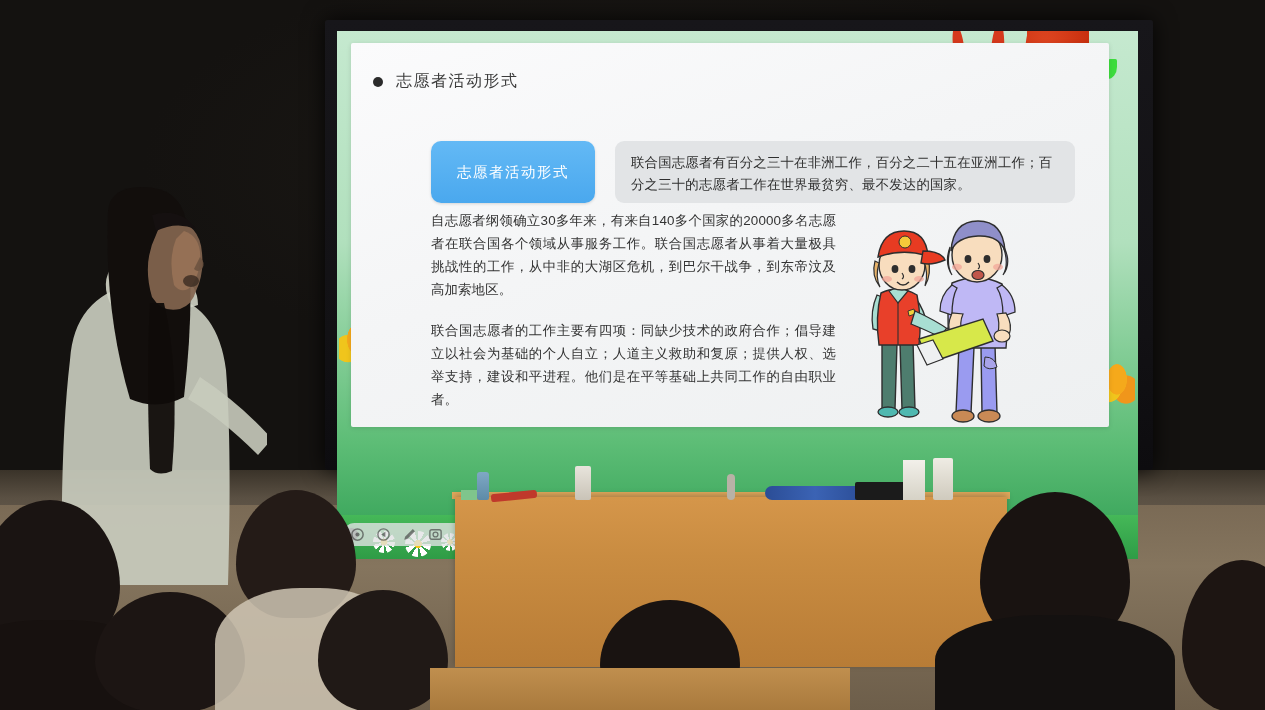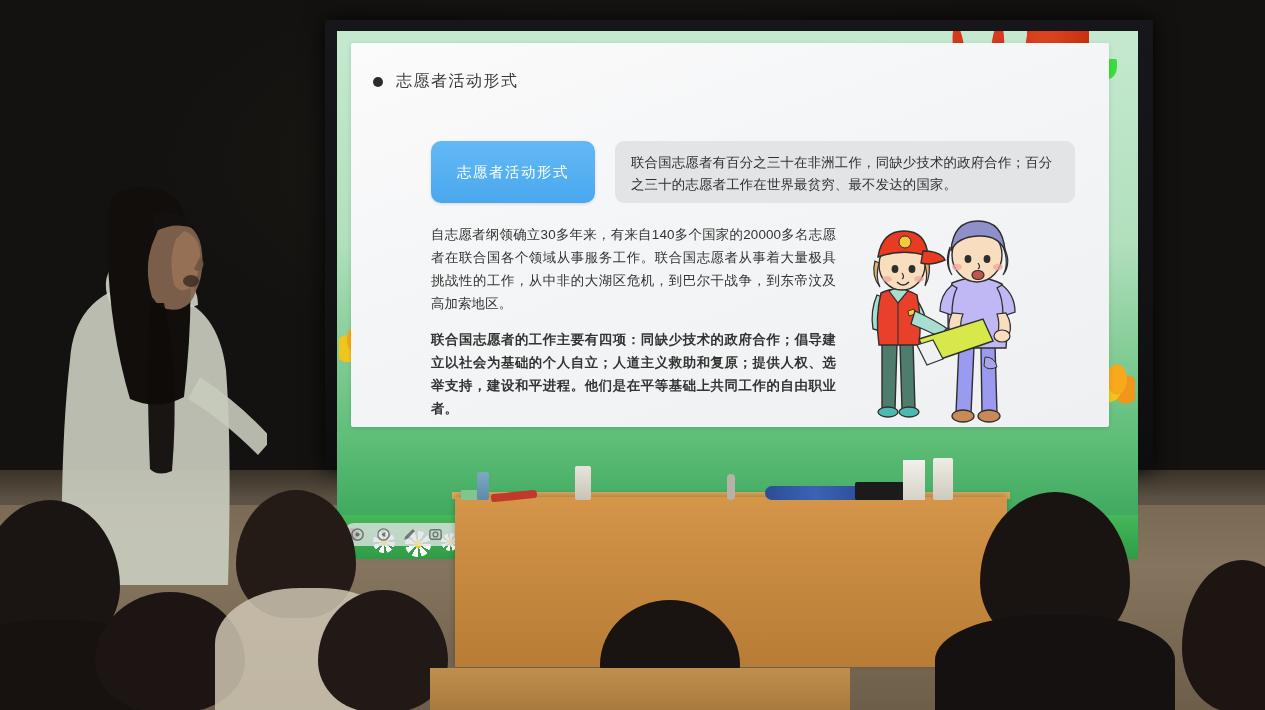--- a/index.html
+++ b/index.html
@@ -163,22 +163,22 @@
     color: #2f2f2f; font-size: 13.4px; line-height: 1.62;
     letter-spacing: .2px;
   }
 
   .body-para {
     position: absolute; left: 80px;
     width: 405px;
     color: #333333; font-size: 13.4px; line-height: 1.72;
     letter-spacing: .15px; text-align: justify;
   }
-  .para-1 { top: 180px; }
-  .para-2 { top: 285px; font-weight: bold; }
+  .para-1 { top: 166px; }
+  .para-2 { top: 276px; }
 
   
   .illustration { position: absolute; left: 500px; top: 170px; width: 190px; height: 212px; }
 
   
   .watermark {
     position: absolute; left: 602px; top: 352px;
     color: #b5b7b8; text-align: left; line-height: 1.35;
     pointer-events: none;
   }
@@ -270,21 +270,21 @@
       <div class="slide-title">
         <span class="bullet-dot"></span>
         <span>志愿者活动形式</span>
       </div>
 
       <div class="blue-tag">
         <span>志愿者活动形式</span>
       </div>
 
       <div class="gray-callout">
-        <span>联合国志愿者有百分之三十在非洲工作，同缺少技术的政府合作；百分之三十的志愿者工作在世界最贫穷、最不发达的国家。</span>
+        <span>联合国志愿者有百分之三十在非洲工作，百分之二十五在亚洲工作；百分之三十的志愿者工作在世界最贫穷、最不发达的国家。</span>
       </div>
 
       <div class="body-para para-1">自志愿者纲领确立30多年来，有来自140多个国家的20000多名志愿者在联合国各个领域从事服务工作。联合国志愿者从事着大量极具挑战性的工作，从中非的大湖区危机，到巴尔干战争，到东帝汶及高加索地区。</div>
       <div class="body-para para-2">联合国志愿者的工作主要有四项：同缺少技术的政府合作；倡导建立以社会为基础的个人自立；人道主义救助和复原；提供人权、选举支持，建设和平进程。他们是在平等基础上共同工作的自由职业者。</div>
 
       <div class="illustration">
         <svg width="190" height="212" viewBox="0 0 190 212">
 
           <path d="M31 128 L31 196 L44 196 L46 130 Z" fill="#4e7d6e" stroke="#2e2e2e" stroke-width="1.4"></path>
           <path d="M49 130 L51 196 L64 196 L62 128 Z" fill="#4e7d6e" stroke="#2e2e2e" stroke-width="1.4"></path>

